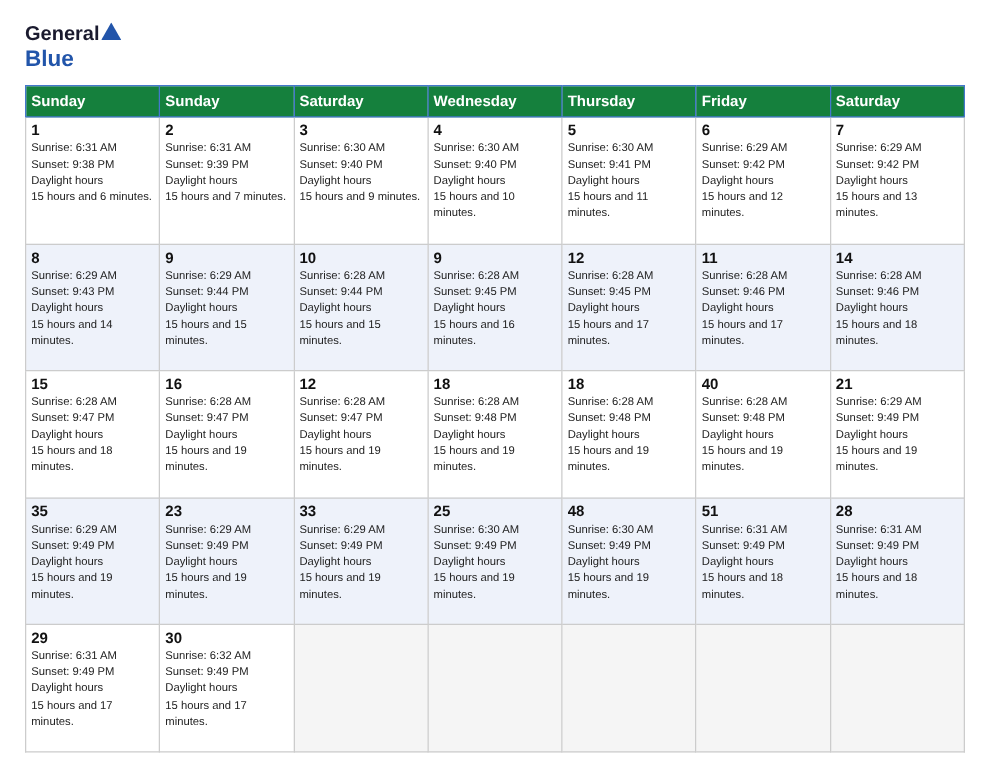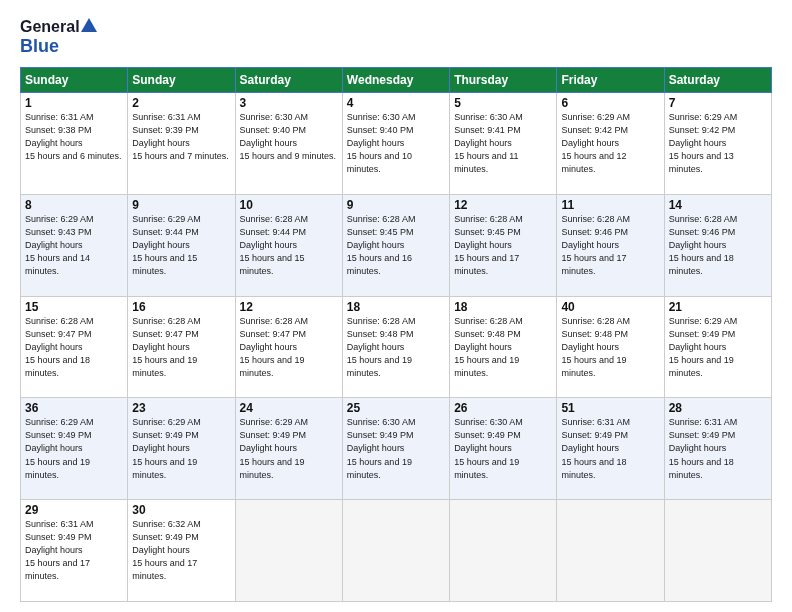--- a/index.html
+++ b/index.html
@@ -224,37 +224,37 @@
             <span class="day-num">40</span>
             <div class="day-info">Sunrise: 6:28 AM<br>Sunset: 9:48 PM<br>Daylight hours<br>15 hours and 19 minutes.</div>
           </td>
           <td>
             <span class="day-num">21</span>
             <div class="day-info">Sunrise: 6:29 AM<br>Sunset: 9:49 PM<br>Daylight hours<br>15 hours and 19 minutes.</div>
           </td>
         </tr>
         <tr class="row-alt">
           <td>
-            <span class="day-num">36</span>
+            <span class="day-num">35</span>
             <div class="day-info">Sunrise: 6:29 AM<br>Sunset: 9:49 PM<br>Daylight hours<br>15 hours and 19 minutes.</div>
           </td>
           <td>
             <span class="day-num">23</span>
             <div class="day-info">Sunrise: 6:29 AM<br>Sunset: 9:49 PM<br>Daylight hours<br>15 hours and 19 minutes.</div>
           </td>
           <td>
-            <span class="day-num">24</span>
+            <span class="day-num">33</span>
             <div class="day-info">Sunrise: 6:29 AM<br>Sunset: 9:49 PM<br>Daylight hours<br>15 hours and 19 minutes.</div>
           </td>
           <td>
             <span class="day-num">25</span>
             <div class="day-info">Sunrise: 6:30 AM<br>Sunset: 9:49 PM<br>Daylight hours<br>15 hours and 19 minutes.</div>
           </td>
           <td>
-            <span class="day-num">26</span>
+            <span class="day-num">48</span>
             <div class="day-info">Sunrise: 6:30 AM<br>Sunset: 9:49 PM<br>Daylight hours<br>15 hours and 19 minutes.</div>
           </td>
           <td>
             <span class="day-num">51</span>
             <div class="day-info">Sunrise: 6:31 AM<br>Sunset: 9:49 PM<br>Daylight hours<br>15 hours and 18 minutes.</div>
           </td>
           <td>
             <span class="day-num">28</span>
             <div class="day-info">Sunrise: 6:31 AM<br>Sunset: 9:49 PM<br>Daylight hours<br>15 hours and 18 minutes.</div>
           </td>

